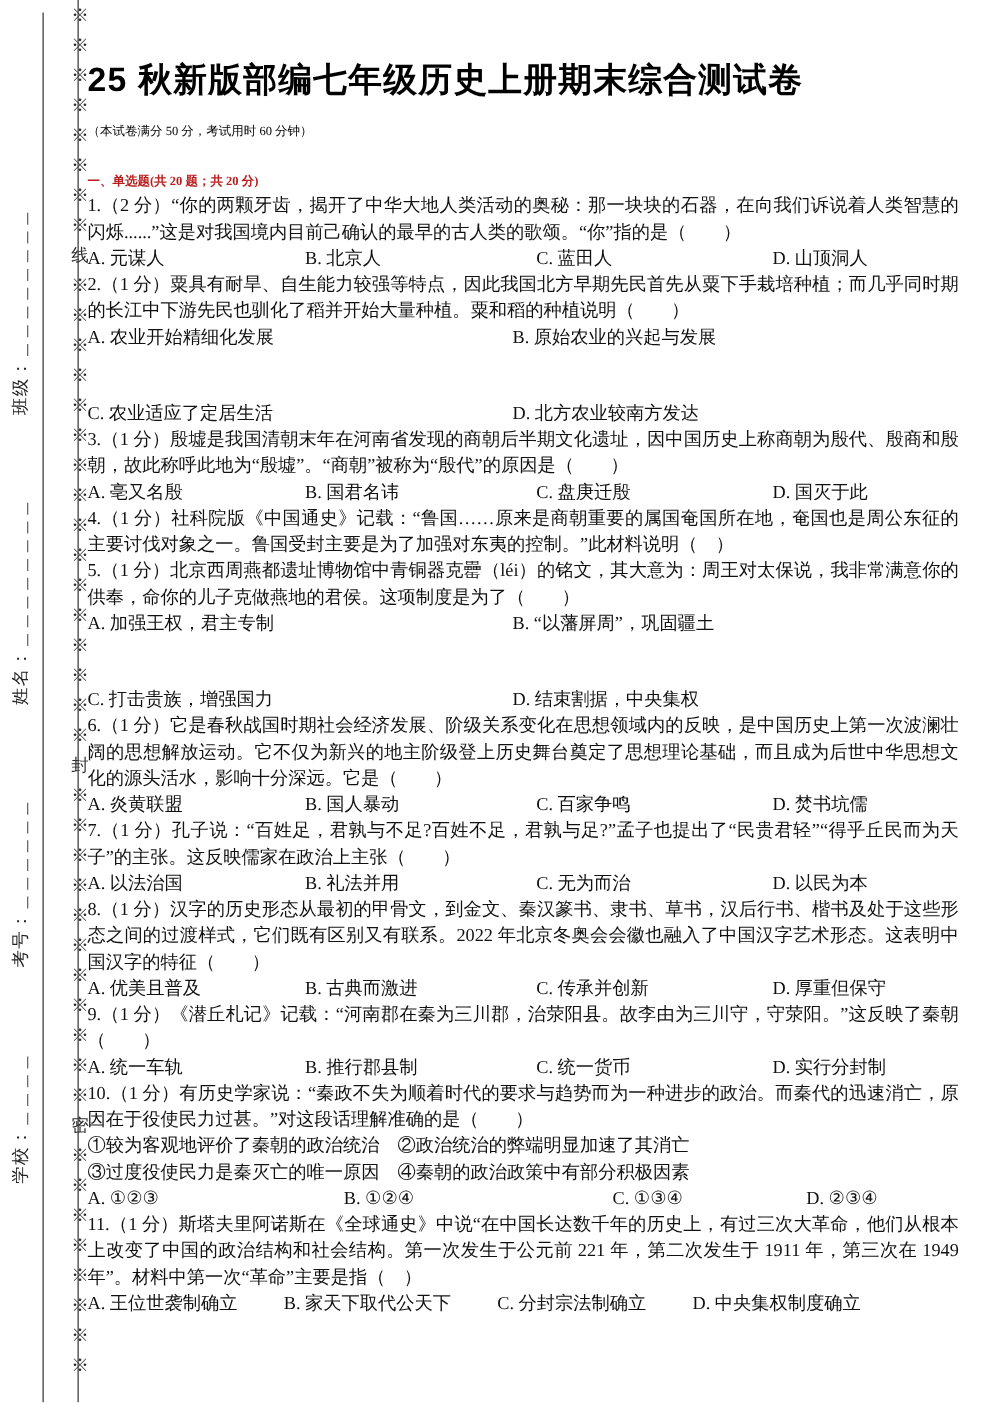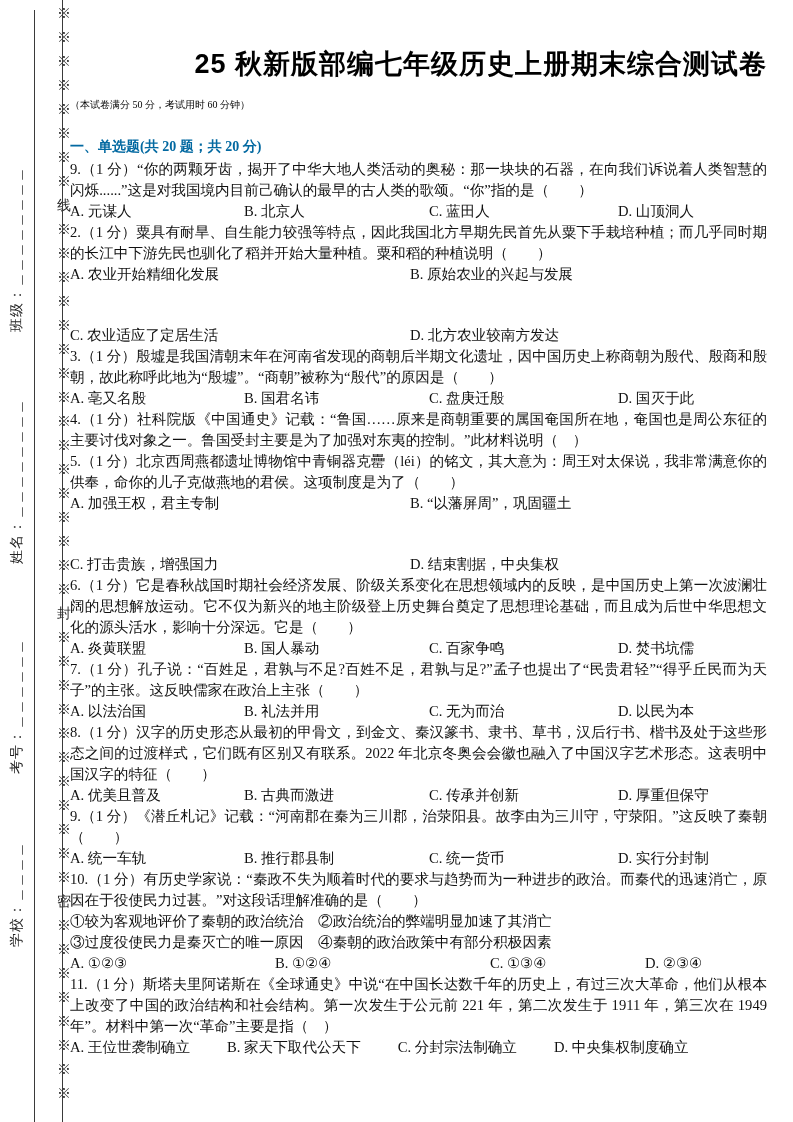--- a/index.html
+++ b/index.html
@@ -17,24 +17,24 @@
 
   
   .rule { position:absolute; top:0; bottom:0; width:1.4px; background:#3a3a3a; }
   .rule-left { left:34px; top:10px; }
   .rule-right { left:62px; }
   .seal-col { position:absolute; left:54px; top:2px; width:20px; text-align:center;
               font-size:14px; line-height:24px; word-break:break-all; color:#2b2b2b; }
 
   
   .content { position:absolute; left:70px; right:26px; top:0; }
-  .title { margin-top:46px; text-align:right; font-family:"Liberation Sans","DejaVu Sans",sans-serif;
+  .title { margin-top:46px; text-align:left; font-family:"Liberation Sans","DejaVu Sans",sans-serif;
            font-weight:bold; font-size:27px; letter-spacing:1px; color:#000; }
   .subtitle { margin-top:16px; text-align:left; font-weight:normal; font-size:10px; color:#000; }
-  .section-heading { margin-top:26px; margin-bottom:3px; font-weight:bold; font-size:14px; color:#0369a1; }
+  .section-heading { margin-top:26px; margin-bottom:3px; font-weight:bold; font-size:10px; color:#b91c1c; }
 
   .question { font-size:14.6px; line-height:21px; }
   .stem { text-align:justify; }
   .extra-line { line-height:21px; }
 
   .opts { width:100%; }
   .opt { display:block; white-space:nowrap; }
   .opts-row    { display:grid; grid-template-columns:145px 156px 160px 1fr;gap:29px; }
   .opts-grid2  { display:grid; grid-template-columns:300px 1fr;gap:40px; }
   .opts-spread { display:grid; grid-template-columns:205px 215px 155px 1fr; }
@@ -53,21 +53,21 @@
   <div class="rule rule-left"></div>
   <div class="seal-col">※※※※※※※※线※※※※※※※※※※※※※※※※封※※※※※※※※※※※密※※※※※※※※</div>
   <div class="rule rule-right"></div>
 
   <main class="content">
     <h1 class="title">25 秋新版部编七年级历史上册期末综合测试卷</h1>
     <div class="subtitle">（本试卷满分 50 分，考试用时 60 分钟）</div>
     <div class="section-heading">一、单选题(共 20 题；共 20 分)</div>
     <div>
   <div class="question">
-    <p class="stem">9.（1 分）“你的两颗牙齿，揭开了中华大地人类活动的奥秘：那一块块的石器，在向我们诉说着人类智慧的闪烁......”这是对我国境内目前己确认的最早的古人类的歌颂。“你”指的是（　　）</p>
+    <p class="stem">1.（2 分）“你的两颗牙齿，揭开了中华大地人类活动的奥秘：那一块块的石器，在向我们诉说着人类智慧的闪烁......”这是对我国境内目前己确认的最早的古人类的歌颂。“你”指的是（　　）</p>
     <div></div>
     <div class="opts opts-row">
             <span class="opt">A. 元谋人</span>
             <span class="opt">B. 北京人</span>
             <span class="opt">C. 蓝田人</span>
             <span class="opt">D. 山顶洞人</span>
           </div>
   </div>
 
   <div class="question">

